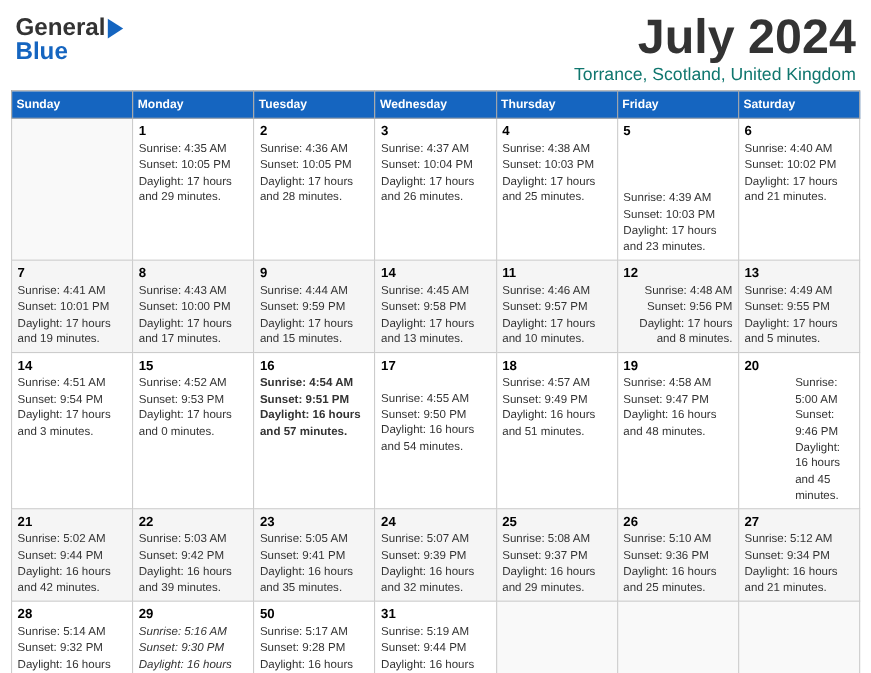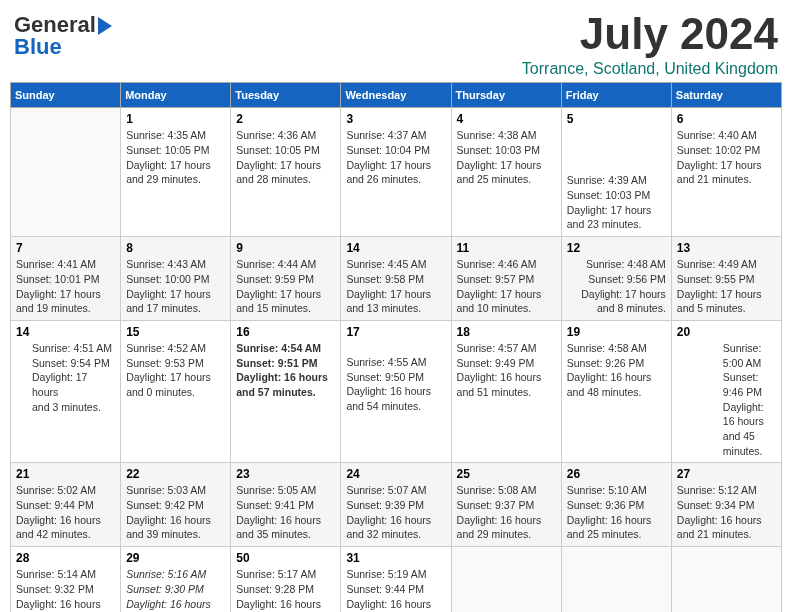--- a/index.html
+++ b/index.html
@@ -225,21 +225,21 @@
           <span class="day-number">13</span>
           <div class="day-info" style="white-space: pre-line;">Sunrise: 4:49 AM
 Sunset: 9:55 PM
 Daylight: 17 hours
 and 5 minutes.</div>
         </td>
       </tr>
       <tr>
         <td>
           <span class="day-number">14</span>
-          <div class="day-info" style="white-space: pre-line; margin-left: 16px;">Sunrise: 4:51 AM
+          <div class="day-info" style="white-space: pre-line;">Sunrise: 4:51 AM
 Sunset: 9:54 PM
 Daylight: 17 hours
 and 3 minutes.</div>
         </td>
         <td>
           <span class="day-number">15</span>
           <div class="day-info" style="white-space: pre-line;">Sunrise: 4:52 AM
 Sunset: 9:53 PM
 Daylight: 17 hours
 and 0 minutes.</div>
@@ -261,21 +261,21 @@
         <td>
           <span class="day-number">18</span>
           <div class="day-info" style="white-space: pre-line;">Sunrise: 4:57 AM
 Sunset: 9:49 PM
 Daylight: 16 hours
 and 51 minutes.</div>
         </td>
         <td>
           <span class="day-number">19</span>
           <div class="day-info" style="white-space: pre-line;">Sunrise: 4:58 AM
-Sunset: 9:26 PM
+Sunset: 9:47 PM
 Daylight: 16 hours
 and 48 minutes.</div>
         </td>
         <td>
           <span class="day-number">20</span>
           <div class="day-info" style="white-space: pre-line; margin-left: 46px;">Sunrise: 5:00 AM
 Sunset: 9:46 PM
 Daylight: 16 hours
 and 45 minutes.</div>
         </td>

